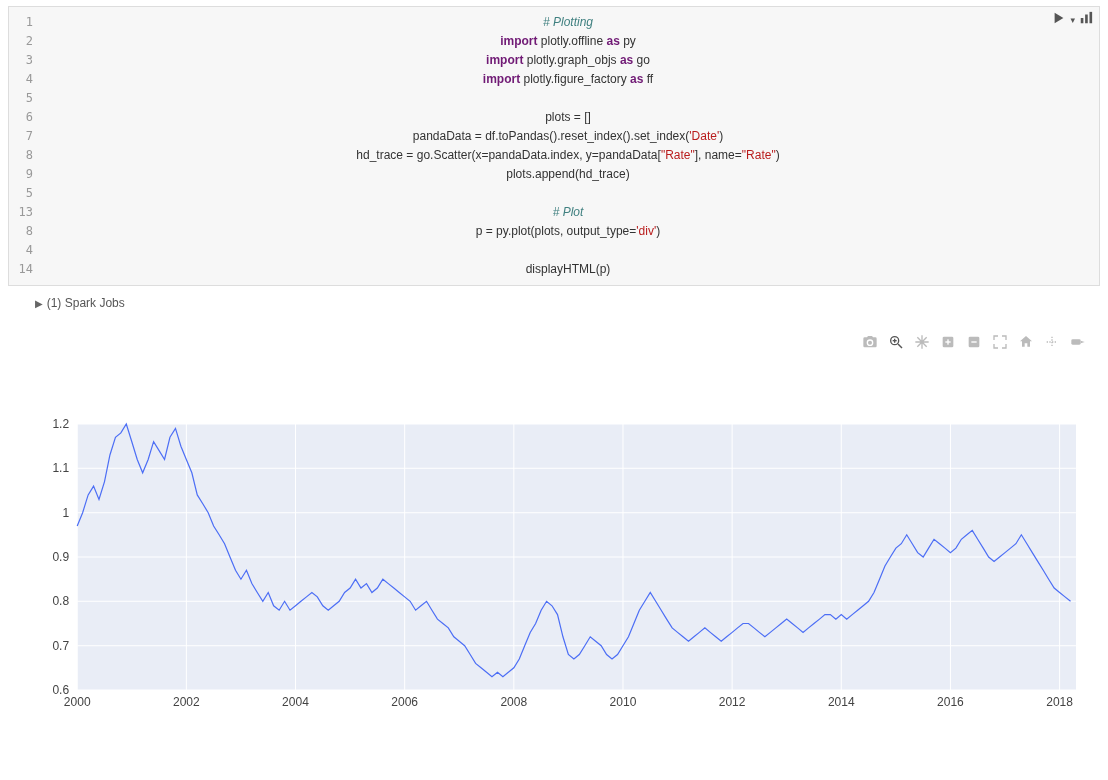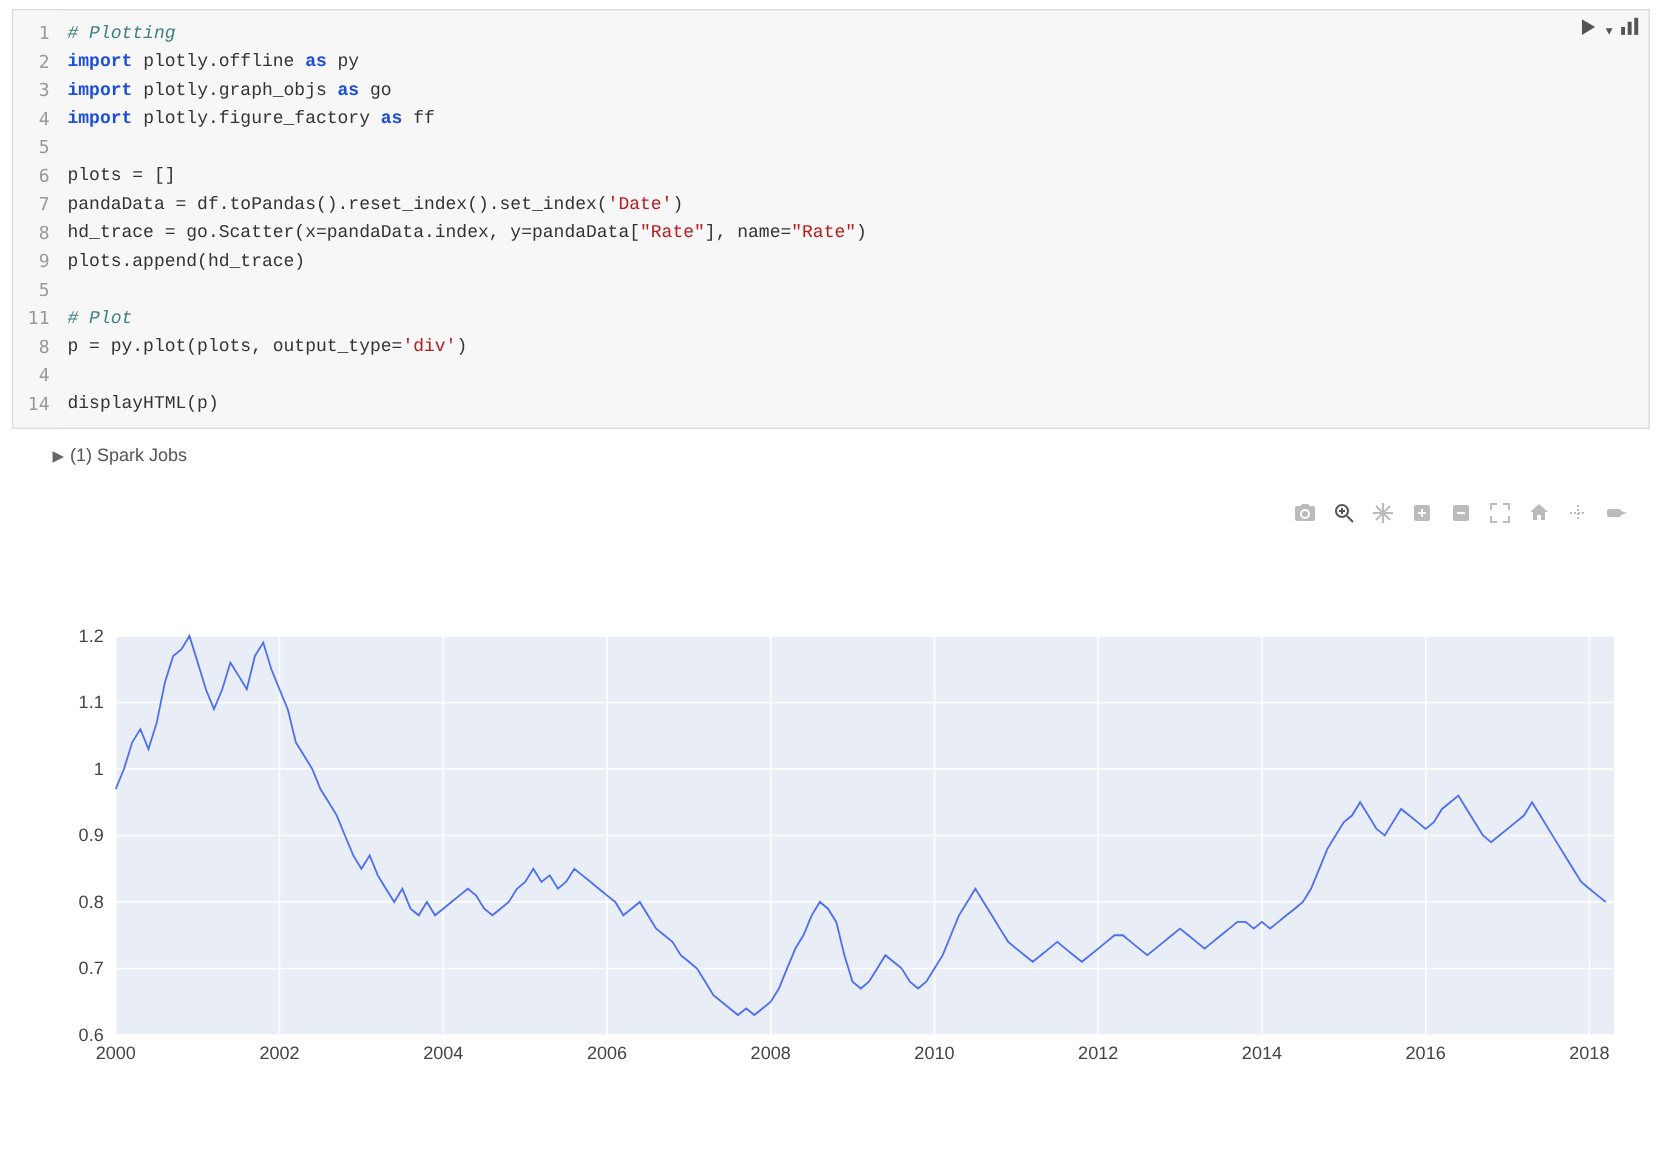--- a/index.html
+++ b/index.html
@@ -25,28 +25,29 @@
     color: #999;
     font-family: "Menlo","Monaco","Consolas",monospace;
     font-size: 12px;
     text-align: right;
     padding: 6px 6px 6px 0;
     line-height: 19px;
     user-select: none;
   }
   .code {
     flex: 1;
-    font-family: Liberation Mono, monospace;
+    font-family: Liberation Sans, sans-serif;
     font-size: 12px;
     padding: 6px 8px 6px 6px;
     line-height: 19px;
     white-space: pre;
     color: #333;
-  }
-  .kw { color: #1d4ed8; font-weight: bold; }
+    text-align: center;
+  }
+  .kw { color: #701a75; font-weight: bold; }
   .cm { color: #408080; font-style: italic; }
   .str { color: #b91c1c; }
   .run-icons {
     position: absolute;
     top: 4px;
     right: 6px;
     display: flex;
     gap: 4px;
     align-items: center;
     color: #666;
@@ -102,21 +103,21 @@
         <div>1</div>
         <div>2</div>
         <div>3</div>
         <div>4</div>
         <div>5</div>
         <div>6</div>
         <div>7</div>
         <div>8</div>
         <div>9</div>
         <div>5</div>
-        <div>11</div>
+        <div>13</div>
         <div>8</div>
         <div>4</div>
         <div>14</div>
       </div>
     <div class="code" id="code"><div><span class="cm"># Plotting</span></div><div><span class="kw">import</span> plotly.offline <span class="kw">as</span> py</div><div><span class="kw">import</span> plotly.graph_objs <span class="kw">as</span> go</div><div><span class="kw">import</span> plotly.figure_factory <span class="kw">as</span> ff</div><div>&nbsp;</div><div>plots = []</div><div>pandaData = df.toPandas().reset_index().set_index(<span class="str">'Date'</span>)</div><div>hd_trace = go.Scatter(x=pandaData.index, y=pandaData[<span class="str">"Rate"</span>], name=<span class="str">"Rate"</span>)</div><div>plots.append(hd_trace)</div><div>&nbsp;</div><div><span class="cm"># Plot</span></div><div>p = py.plot(plots, output_type=<span class="str">'div'</span>)</div><div>&nbsp;</div><div>displayHTML(p)</div></div>
   </div>
 
   <div class="spark-jobs">
     <span class="tri">▶</span><span>(1) Spark Jobs</span>
   </div>

